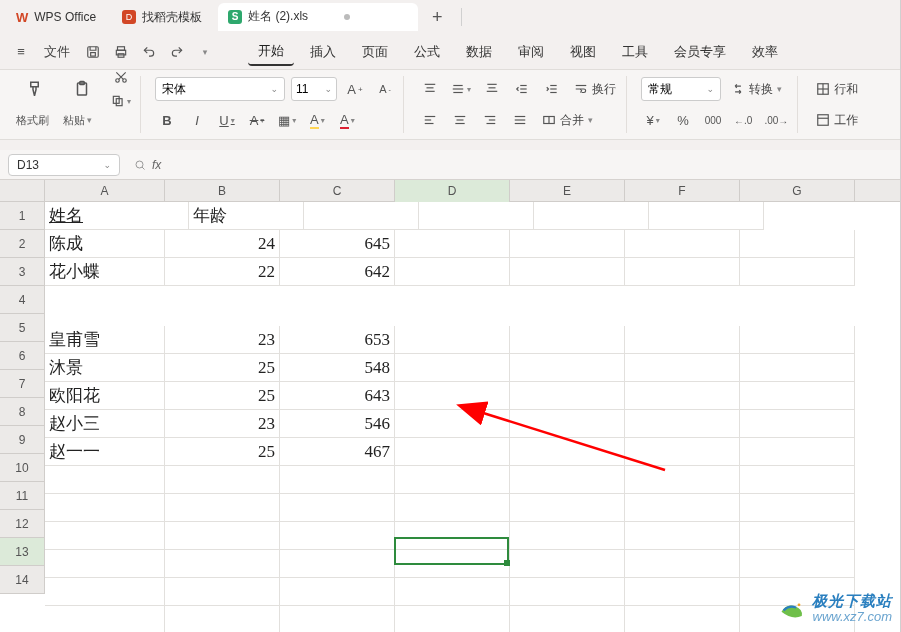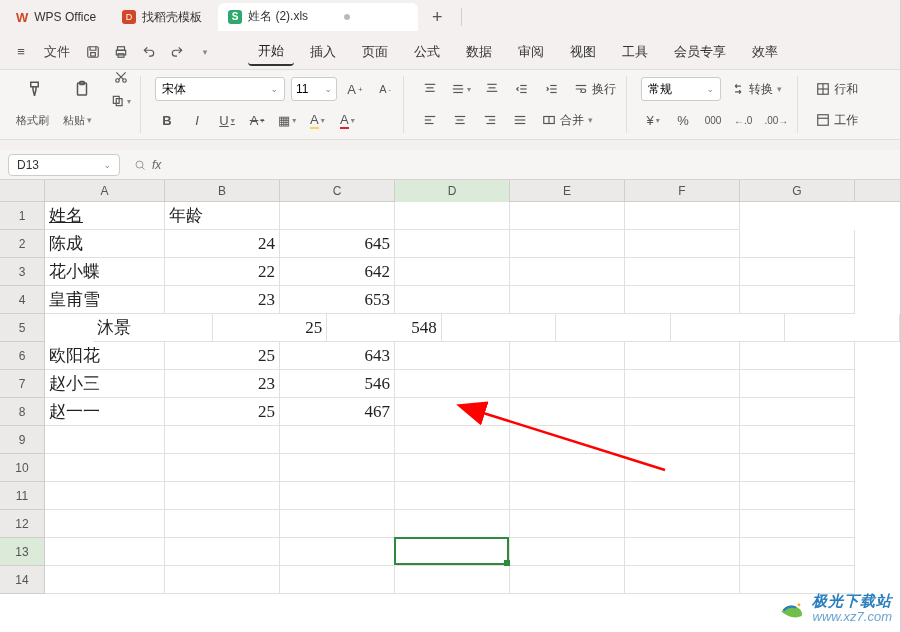--- a/index.html
+++ b/index.html
@@ -463,21 +463,21 @@
       <div class="row-h" style="height: 28px;">8</div>
       <div class="row-h" style="height: 28px;">9</div>
       <div class="row-h" style="height: 28px;">10</div>
       <div class="row-h" style="height: 28px;">11</div>
       <div class="row-h" style="height: 28px;">12</div>
       <div class="row-h sel" style="height: 28px;">13</div>
       <div class="row-h" style="height: 28px;">14</div>
     </div>
   <div class="cells" id="cells">
       <div class="row" style="height: 28px;">
-        <div class="cell" style="width: 120px; height: 28px; text-decoration: underline;">姓名</div>
+        <div class="cell" style="width: 144px; height: 28px; text-decoration: underline;">姓名</div>
         <div class="cell" style="width: 115px; height: 28px;">年龄</div>
         <div class="cell" style="width: 115px; height: 28px;"></div>
         <div class="cell" style="width: 115px; height: 28px;"></div>
         <div class="cell" style="width: 115px; height: 28px;"></div>
         <div class="cell" style="width: 115px; height: 28px;"></div>
       </div>
       <div class="row" style="height: 28px;">
         <div class="cell" style="width: 120px; height: 28px;">陈成</div>
         <div class="cell num" style="width: 115px; height: 28px;">24</div>
         <div class="cell num" style="width: 115px; height: 28px;">645</div>
@@ -488,30 +488,30 @@
       </div>
       <div class="row" style="height: 28px;">
         <div class="cell" style="width: 120px; height: 28px;">花小蝶</div>
         <div class="cell num" style="width: 115px; height: 28px;">22</div>
         <div class="cell num" style="width: 115px; height: 28px;">642</div>
         <div class="cell" style="width: 115px; height: 28px;"></div>
         <div class="cell" style="width: 115px; height: 28px;"></div>
         <div class="cell" style="width: 115px; height: 28px;"></div>
         <div class="cell" style="width: 115px; height: 28px;"></div>
       </div>
-      <div class="row" style="height: 28px;">
+      <div class="row" style="height: 28px; margin-top: 40px;">
         <div class="cell" style="width: 120px; height: 28px;">皇甫雪</div>
         <div class="cell num" style="width: 115px; height: 28px;">23</div>
         <div class="cell num" style="width: 115px; height: 28px;">653</div>
         <div class="cell" style="width: 115px; height: 28px;"></div>
         <div class="cell" style="width: 115px; height: 28px;"></div>
         <div class="cell" style="width: 115px; height: 28px;"></div>
         <div class="cell" style="width: 115px; height: 28px;"></div>
       </div>
-      <div class="row" style="height: 28px; margin-left: 48px;">
+      <div class="row" style="height: 28px;">
         <div class="cell" style="width: 120px; height: 28px;">沐景</div>
         <div class="cell num" style="width: 115px; height: 28px;">25</div>
         <div class="cell num" style="width: 115px; height: 28px;">548</div>
         <div class="cell" style="width: 115px; height: 28px;"></div>
         <div class="cell" style="width: 115px; height: 28px;"></div>
         <div class="cell" style="width: 115px; height: 28px;"></div>
         <div class="cell" style="width: 115px; height: 28px;"></div>
       </div>
       <div class="row" style="height: 28px;">
         <div class="cell" style="width: 120px; height: 28px;">欧阳花</div>

